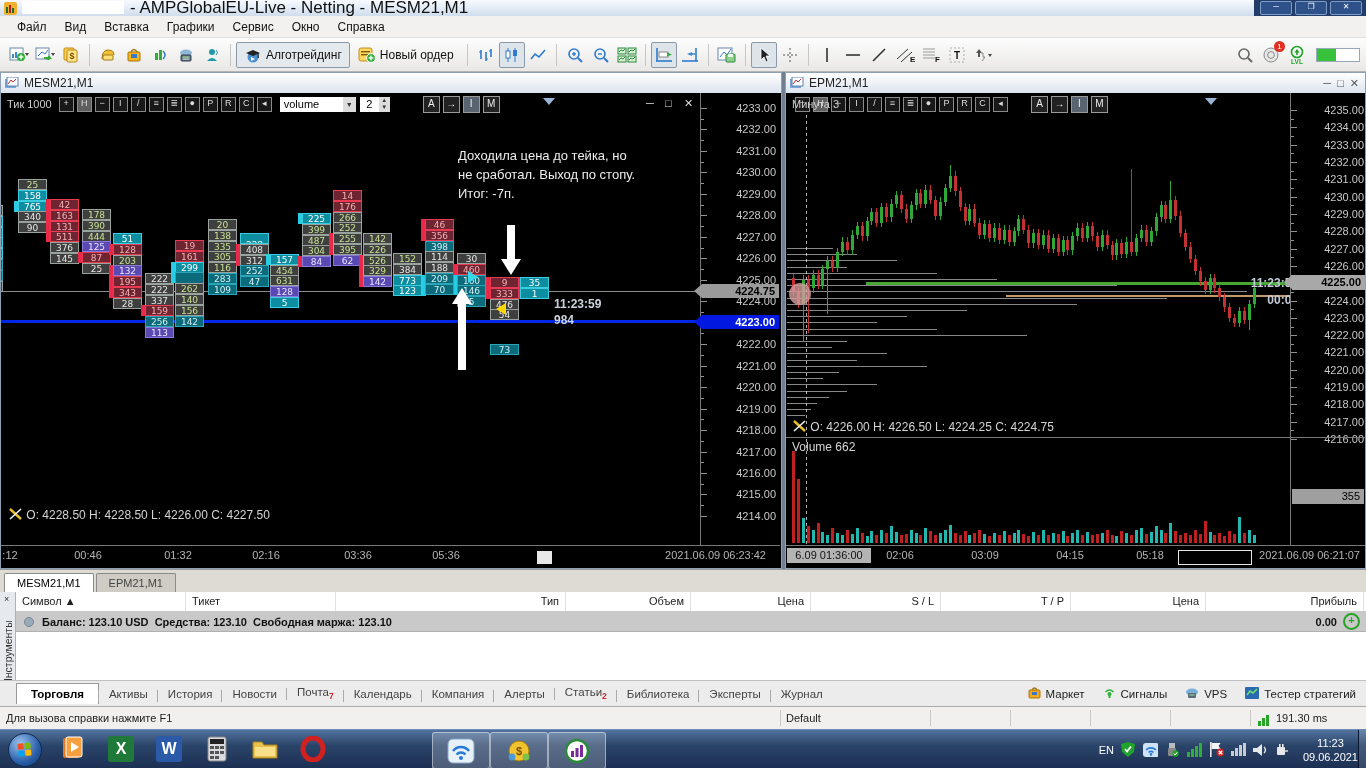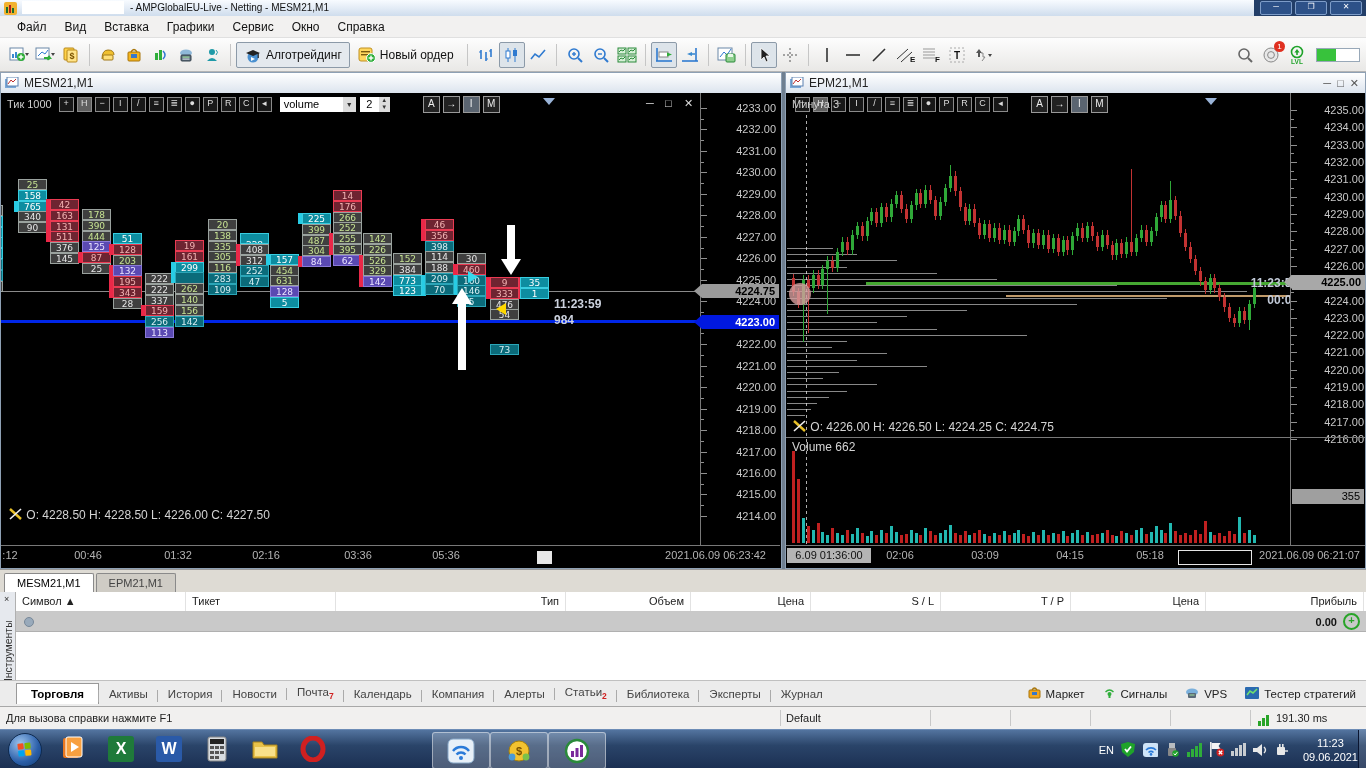--- a/index.html
+++ b/index.html
@@ -1,21 +1,21 @@
 <!DOCTYPE html>
 <html><head>
 <meta charset="utf-8">
 <style>
 html,body{margin:0;padding:0}
 body{width:1366px;height:768px;position:relative;overflow:hidden;background:#000;
  font-family:"Liberation Sans",sans-serif;-webkit-font-smoothing:antialiased}
 .abs{position:absolute}
 
 #titlebar{left:0;top:0;width:1366px;height:16px;background:linear-gradient(#f8fbff,#cfdded);border-bottom:1px solid #9ab0c8}
-#titlebar .ttext{left:130px;top:1px;font-size:10px;color:#111;line-height:14px}
+#titlebar .ttext{left:130px;top:1px;font-size:17px;color:#111;line-height:14px}
 #redact{left:22px;top:1px;width:102px;height:13px;background:#fff}
 #tb-right{left:1254px;top:0;width:112px;height:16px;background:#223e68;display:flex;align-items:center;justify-content:flex-end;gap:3px;padding-right:4px;box-sizing:border-box}
 .wbtn{width:30px;height:12px;background:#2d5188;border:1px solid #7d9cc8;border-radius:2px;color:#fff;font-size:8px;line-height:10px;text-align:center}
 #menubar{left:0;top:16px;width:1366px;height:22px;background:#f2f1f0;display:flex;align-items:center;padding-left:8px;box-sizing:border-box;border-bottom:1px solid #e0e0e0}
 .mitem{font-size:12px;color:#111;padding:2px 9px}
 #toolbar{left:0;top:38px;width:1366px;height:34px;background:linear-gradient(#fdfdfd,#e9e8e6);border-bottom:1px solid #b4b4b4;display:flex;align-items:center;padding-left:6px;box-sizing:border-box}
 .tsep{width:1px;height:22px;background:#c6c6c6;margin:0 5px}
 .tbtn{width:24px;height:24px;display:flex;align-items:center;justify-content:center;border:1px solid transparent;border-radius:2px;position:relative}
 .tbtn.pressed{border:1px solid #8c9aa8;background:#dde4ea}
 .tbtn svg{display:block}
@@ -583,20 +583,23 @@
       <div class="cc dw" style="left: 489px; top: 194.4px; position: absolute; padding-top: 1px;">54</div>
       <div class="cc td" style="left: 489px; top: 205.2px; position: absolute; padding-top: 1px; margin-top: 24px;">73</div>
       <div class="cc t" style="left: 519px; top: 162px; position: absolute; padding-top: 1px;">35</div>
       <div class="cc t" style="left: 519px; top: 172.8px; position: absolute; padding-top: 1px;">1</div>
       <div style="left: 467px; top: 156px; width: 0px; height: 0px; border-top: 6px solid transparent; border-bottom: 6px solid transparent; border-left: 10px solid rgb(56, 216, 236); position: absolute;"></div>
       <div style="left: 495px; top: 188px; width: 0px; height: 0px; border-top: 6px solid transparent; border-bottom: 6px solid transparent; border-right: 10px solid rgb(255, 216, 0); position: absolute;"></div>
       <div style="left: 506px; top: 110px; width: 8px; height: 34px; background: rgb(255, 255, 255); position: absolute;"></div>
       <div style="left: 500px; top: 144px; width: 0px; height: 0px; border-left: 10px solid transparent; border-right: 10px solid transparent; border-top: 16px solid rgb(255, 255, 255); position: absolute;"></div>
       <div style="left: 451px; top: 173px; width: 0px; height: 0px; border-left: 10px solid transparent; border-right: 10px solid transparent; border-bottom: 16px solid rgb(255, 255, 255); position: absolute;"></div>
       <div style="left: 457px; top: 189px; width: 8px; height: 66px; background: rgb(255, 255, 255); position: absolute;"></div>
+      <div style="left: 457px; top: 31px; font-size: 13px; color: rgb(237, 237, 237); line-height: 19px; white-space: pre-line; position: absolute;">Доходила цена до тейка, но
+не сработал. Выход по стопу.
+Итог: -7п.</div>
       <div style="left: 553px; top: 182px; font-size: 12px; font-weight: bold; color: rgb(204, 210, 222); position: absolute;">11:23:59</div>
       <div style="left: 553px; top: 198px; font-size: 12px; font-weight: bold; color: rgb(204, 210, 222); position: absolute;">984</div>
     </div>
     <div class="pricelbl" style="left: 704px; top: 102px; position: absolute;">4233.00</div>
     <div class="pricelbl" style="left: 704px; top: 123.47px; position: absolute;">4232.00</div>
     <div class="pricelbl" style="left: 704px; top: 144.94px; position: absolute;">4231.00</div>
     <div class="pricelbl" style="left: 704px; top: 166.41px; position: absolute;">4230.00</div>
     <div class="pricelbl" style="left: 704px; top: 187.88px; position: absolute;">4229.00</div>
     <div class="pricelbl" style="left: 704px; top: 209.35px; position: absolute;">4228.00</div>
     <div class="pricelbl" style="left: 704px; top: 230.82px; position: absolute;">4227.00</div>
@@ -1107,20 +1110,21 @@
     <span class="hcell" style="width: 90px; text-align: right;">Тип</span>
     <span class="hcell" style="width: 125px; text-align: right;">Объем</span>
     <span class="hcell" style="width: 120px; text-align: right;">Цена</span>
     <span class="hcell" style="width: 130px; text-align: right;">S / L</span>
     <span class="hcell" style="width: 130px; text-align: right;">T / P</span>
     <span class="hcell" style="width: 135px; text-align: right;">Цена</span>
     <span class="hcell" style="width: 158px; text-align: right;">Прибыль</span>
   </div>
 <div class="abs" id="balrow">
   <span class="dot"></span>
+  <span class="txt">Баланс: 123.10 USD  Средства: 123.10  Свободная маржа: 123.10</span>
   <span class="profit">0.00</span>
   <span class="plus">+</span>
 </div>
 <div class="abs" id="tbl-empty"></div>
 <div class="abs" id="btabs">
     <span class="btab active">Торговля</span>
     <span class="btab">Активы<i class="bsep"></i></span>
     <span class="btab">История<i class="bsep"></i></span>
     <span class="btab">Новости<i class="bsep"></i></span>
     <span class="btab">Почта<sub>7</sub><i class="bsep"></i></span>

